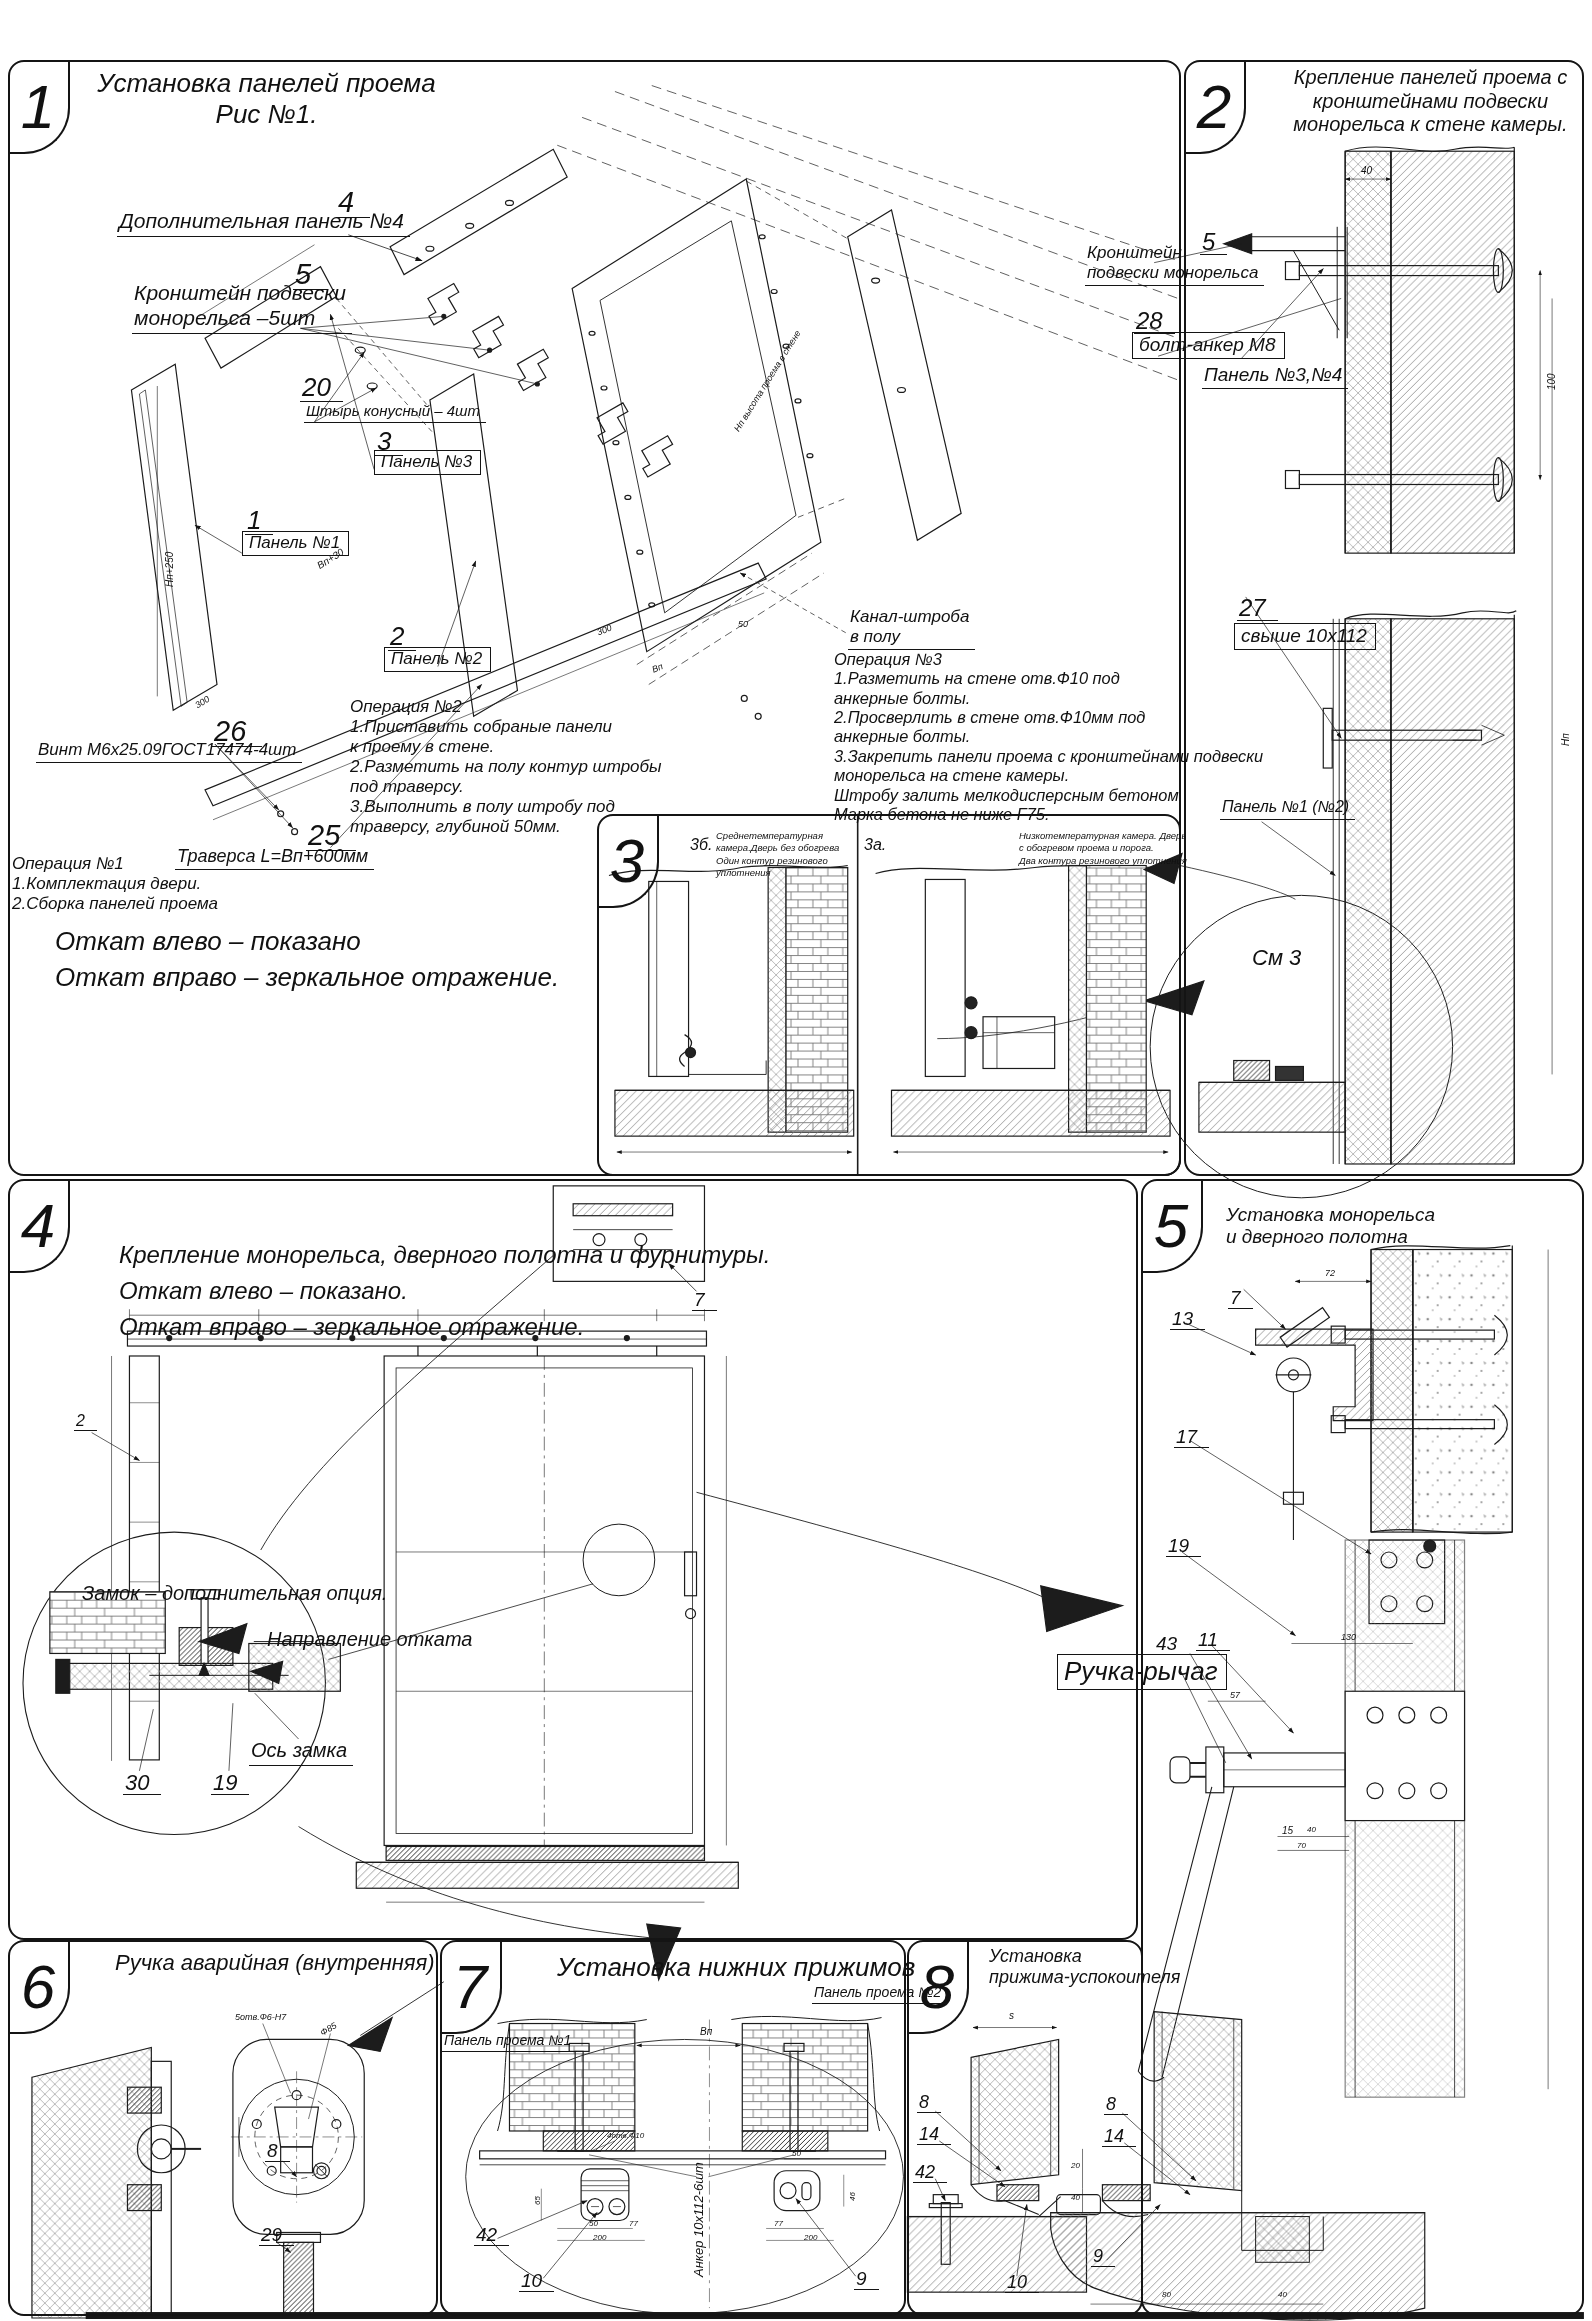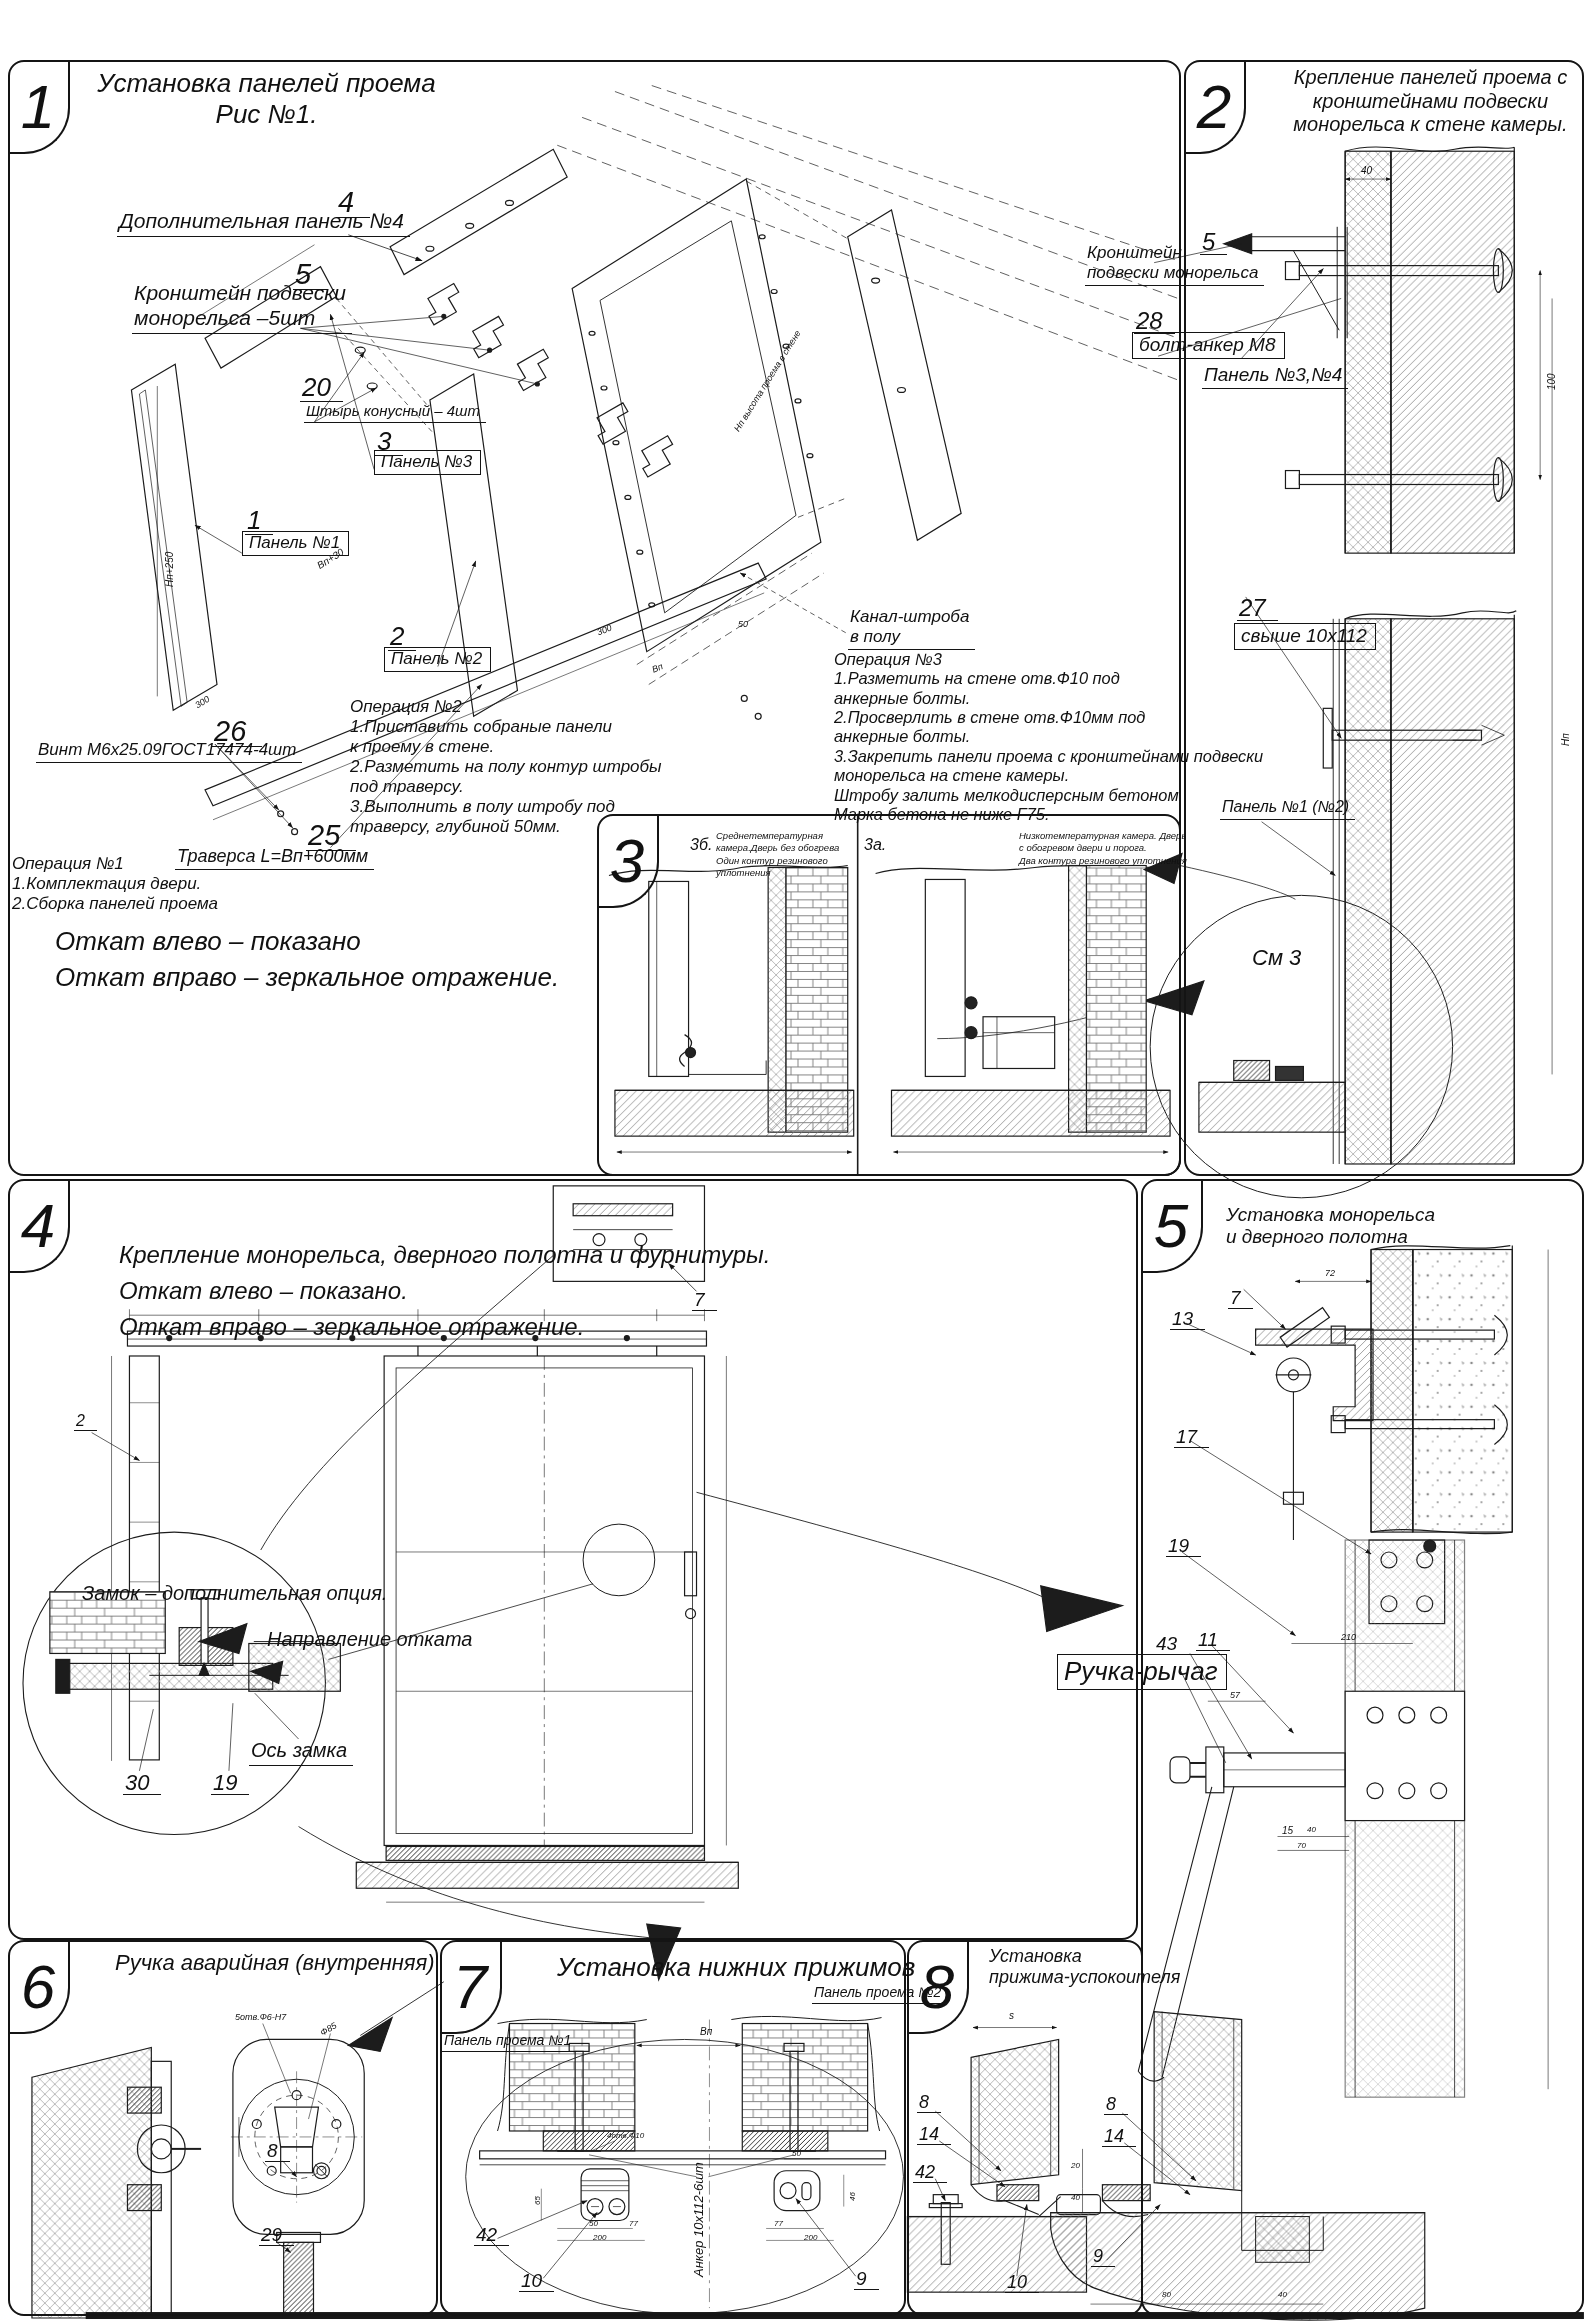--- a/index.html
+++ b/index.html
@@ -491,21 +491,21 @@
   <div class="t lb" style="left:1220px;top:798px;font-size:16px">Панель №1 (№2)</div>
   <div class="t" style="left:1252px;top:945px;font-size:22px">См 3</div>
   <div class="t dm" style="left:1361px;top:165px">40</div>
   <div class="t dm" style="left:1546px;top:390px;transform:rotate(-90deg);transform-origin:left top">100</div>
   <div class="t dm" style="left:1560px;top:746px;transform:rotate(-90deg);transform-origin:left top">Нп</div>
 
   <div class="t" style="left:690px;top:836px;font-size:16px">3б.</div>
   <div class="t" style="left:716px;top:830px;width:155px;font-size:9.5px;line-height:1.3">Среднетемпературная камера.Дверь без обогрева
 Один контур резинового уплотнения</div>
   <div class="t" style="left:864px;top:836px;font-size:16px">3а.</div>
-  <div class="t" style="left:1019px;top:830px;width:171px;font-size:9.5px;line-height:1.3">Низкотемпературная камера. Дверь с обогревом двери и порога.
+  <div class="t" style="left:1019px;top:830px;width:171px;font-size:9.5px;line-height:1.3">Низкотемпературная камера. Дверь с обогревом проема и порога.
 Два контура резинового уплотнения</div>
 
   <div class="t" style="left:119px;top:1237px;font-size:24px;line-height:1.5">Крепление монорельса, дверного полотна и фурнитуры.
 Откат влево – показано.
 Откат вправо – зеркальное отражение.</div>
   <div class="t cs" style="left:692px;top:1290px">7</div>
   <div class="t cs" style="left:74px;top:1413px;font-size:16px">2</div>
   <div class="t" style="left:82px;top:1582px;font-size:20px">Замок – дополнительная опция.</div>
   <div class="t" style="left:267px;top:1628px;font-size:20px">Направление отката</div>
   <div class="t lb" style="left:249px;top:1739px;font-size:20px">Ось замка</div>
@@ -515,21 +515,21 @@
   <div class="t" style="left:1226px;top:1204px;font-size:19px">Установка монорельса
 и дверного полотна</div>
   <div class="t cs" style="left:1228px;top:1288px">7</div>
   <div class="t cs" style="left:1170px;top:1309px">13</div>
   <div class="t cs" style="left:1174px;top:1427px">17</div>
   <div class="t cs" style="left:1166px;top:1536px">19</div>
   <div class="t cs" style="left:1154px;top:1634px">43</div>
   <div class="t cs" style="left:1196px;top:1630px">11</div>
   <div class="t bx" style="left:1057px;top:1654px;font-size:26px">Ручка-рычаг</div>
   <div class="t sm" style="left:1325px;top:1268px">72</div>
-  <div class="t sm" style="left:1341px;top:1632px">210</div>
+  <div class="t sm" style="left:1341px;top:1632px">130</div>
   <div class="t sm" style="left:1230px;top:1690px">57</div>
   <div class="t sm" style="left:1282px;top:1825px;font-size:10px">15</div>
   <div class="t sm" style="left:1307px;top:1825px;font-size:8px">40</div>
   <div class="t sm" style="left:1297px;top:1841px;font-size:8px">70</div>
 
   <div class="t" style="left:115px;top:1950px;font-size:22px">Ручка аварийная (внутренняя)</div>
   <div class="t sm" style="left:235px;top:2012px">5отв.Ф6-Н7</div>
   <div class="t sm" style="left:320px;top:2024px;transform:rotate(-30deg)">Ф85</div>
   <div class="t cs" style="left:265px;top:2141px">8</div>
   <div class="t cs" style="left:259px;top:2225px">29</div>

